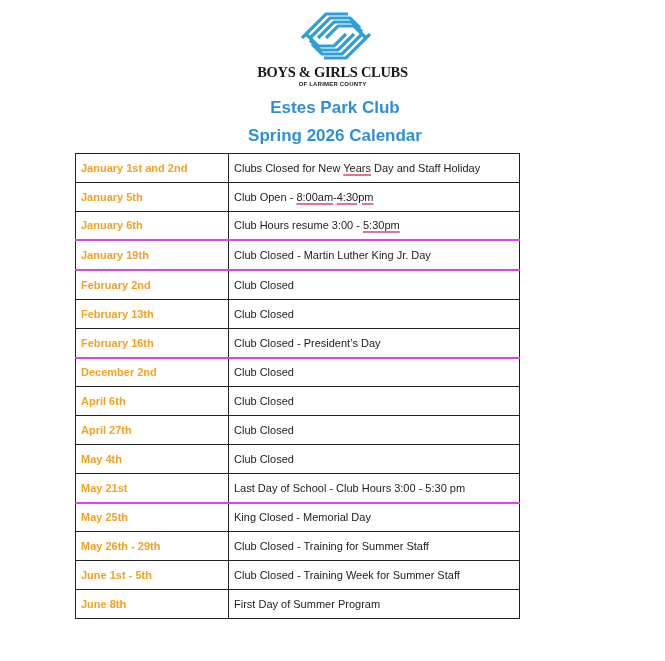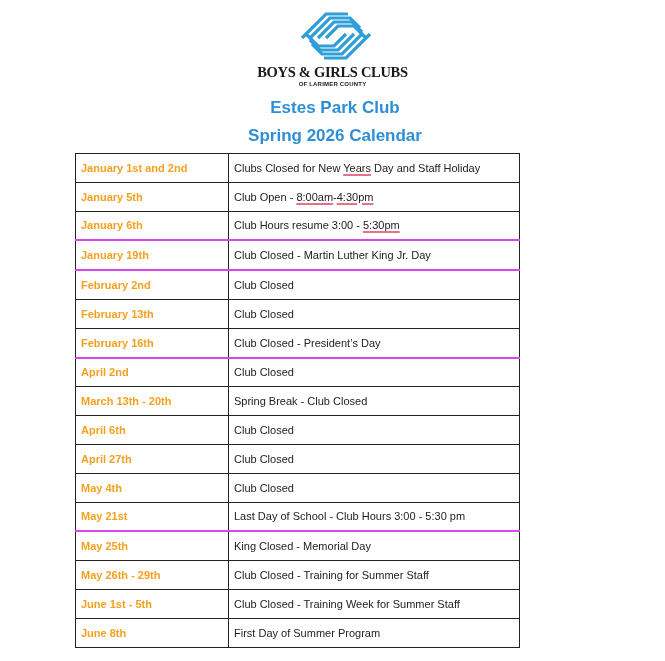--- a/index.html
+++ b/index.html
@@ -62,26 +62,22 @@
       </tr>
       <tr>
         <td class="date">February 13th</td>
         <td class="desc">Club Closed</td>
       </tr>
       <tr class="thick">
         <td class="date">February 16th</td>
         <td class="desc">Club Closed - President’s Day</td>
       </tr>
       <tr>
-        <td class="date">April 2nd</td>
+        <td class="date">December 2nd</td>
         <td class="desc">Club Closed</td>
-      </tr>
-      <tr>
-        <td class="date">March 13th - 20th</td>
-        <td class="desc">Spring Break - Club Closed</td>
       </tr>
       <tr>
         <td class="date">April 6th</td>
         <td class="desc">Club Closed</td>
       </tr>
       <tr>
         <td class="date">April 27th</td>
         <td class="desc">Club Closed</td>
       </tr>
       <tr>

